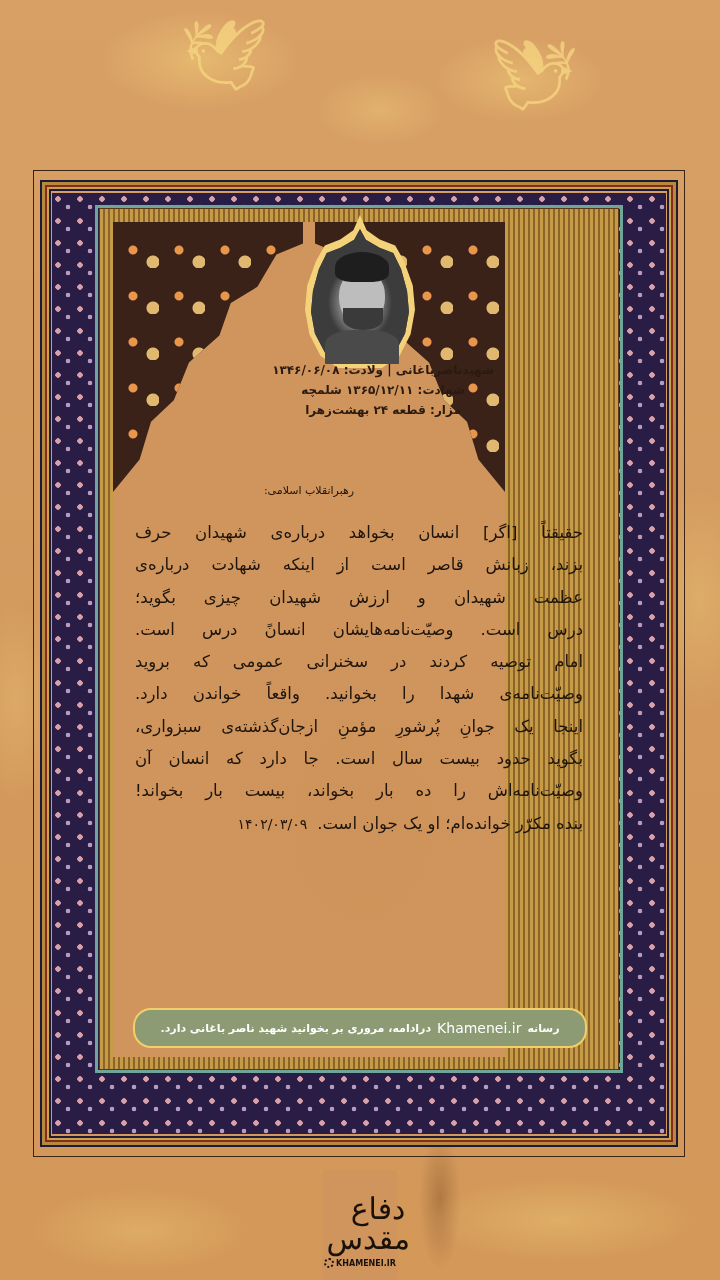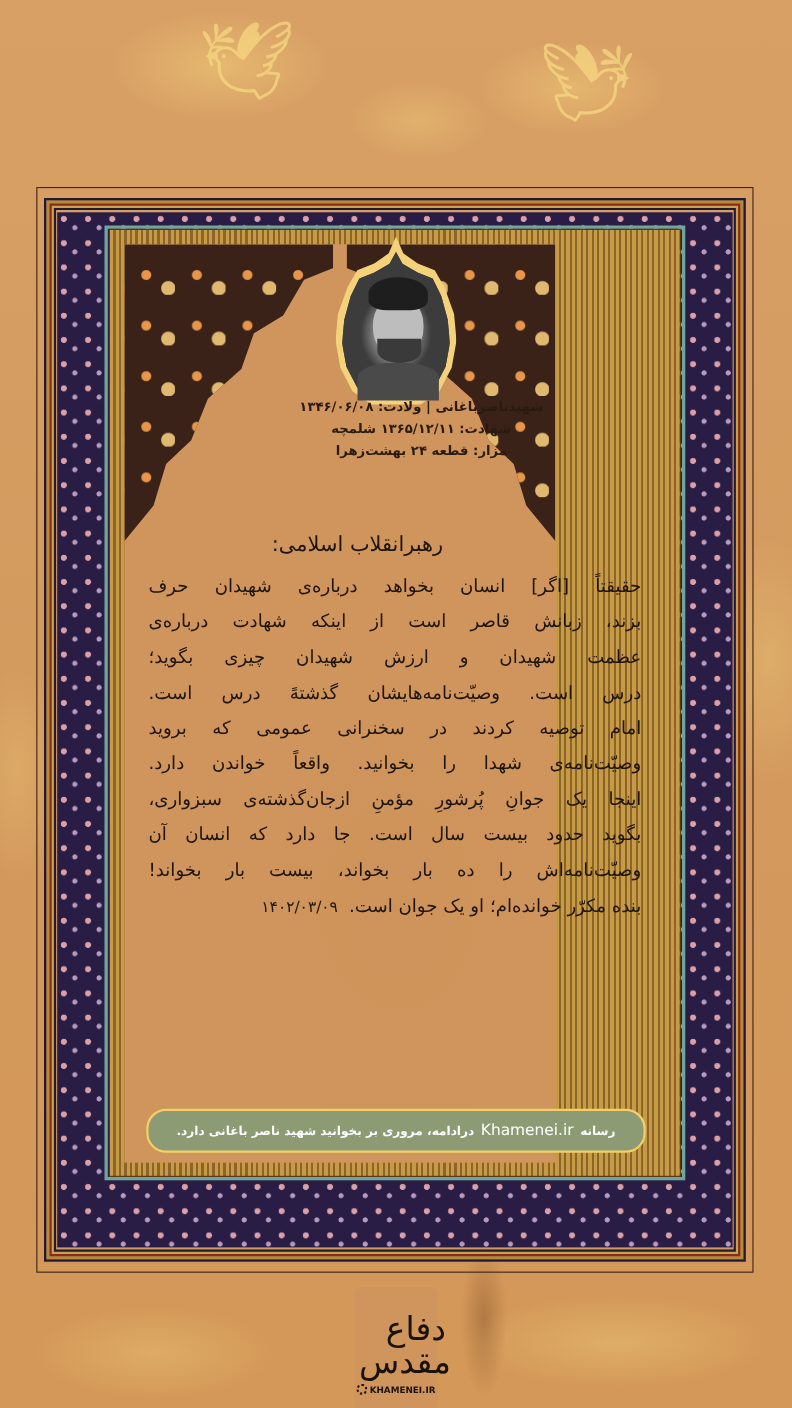--- a/index.html
+++ b/index.html
@@ -68,22 +68,22 @@
   }
   .portrait-hair { position:absolute; left:222px; top:30px; width:54px; height:30px; background:#1e1e1e; border-radius:50% 50% 30% 30%; }
   .portrait-face { position:absolute; left:226px; top:48px; width:46px; height:56px; background:#bdbdbd; border-radius:45% 45% 50% 50%; }
   .portrait-beard { position:absolute; left:230px; top:86px; width:40px; height:22px; background:#3a3a3a; border-radius:0 0 50% 50%; }
   .portrait-body { position:absolute; left:212px; top:108px; width:74px; height:34px; background:#4a4a4a; border-radius:40% 40% 0 0; }
 
   .bio { position:absolute; left:110px; top:138px; width:320px; direction:rtl; text-align:center; color:#2a1a10; font-weight:bold; }
   .bio div { font-size:12px; line-height:20px; }
 
   .quote-head {
-    position:absolute; left:16px; top:262px; width:100%; text-align:center; direction:rtl;
-    font-size:19px; color:#1e140c;
+    position:absolute; left:0; top:262px; width:100%; text-align:center; direction:rtl;
+    font-size:11px; color:#1e140c;
   }
   .quote {
     position:absolute; left:22px; top:295px; width:448px; direction:rtl; text-align:justify;
     text-align-last:justify; color:#1e140c; font-size:16.5px; line-height:32.3px;
   }
   .quote .line { display:block; text-align:justify; text-align-last:justify; white-space:nowrap; }
   .quote .last { text-align-last:right; }
   .quote .date { font-size:14px; margin-right:10px; }
 
   .banner {
@@ -143,21 +143,21 @@
       <span>قطعه ۲۴ بهشت‌زهرا</span>
     </div>
   </div>
 
   <div class="quote-head">رهبرانقلاب اسلامی:</div>
 
   <div class="quote">
     <span class="line">حقیقتاً [اگر] انسان بخواهد درباره‌ی شهیدان حرف</span>
     <span class="line">بزند، زبانش قاصر است از اینکه شهادت درباره‌ی</span>
     <span class="line">عظمت شهیدان و ارزش شهیدان چیزی بگوید؛</span>
-    <span class="line">درس است. وصیّت‌نامه‌هایشان گذشتهً درس است.</span>
+    <span class="line">درس است. وصیّت‌نامه‌هایشان انسانً درس است.</span>
     <span class="line">امام توصیه کردند در سخنرانی عمومی که بروید</span>
     <span class="line">وصیّت‌نامه‌ی شهدا را بخوانید. واقعاً خواندن دارد.</span>
     <span class="line">اینجا یک جوانِ پُرشورِ مؤمنِ ازجان‌گذشته‌ی سبزواری،</span>
     <span class="line">بگوید حدود بیست سال است. جا دارد که انسان آن</span>
     <span class="line">وصیّت‌نامه‌اش را ده بار بخواند، بیست بار بخواند!</span>
     <span class="line last"><span>بنده مکرّر خوانده‌ام؛ او یک جوان است.</span><span class="date">۱۴۰۲/۰۳/۰۹</span></span>
   </div>
 
   <div class="banner">
     <span>رسانه</span>

